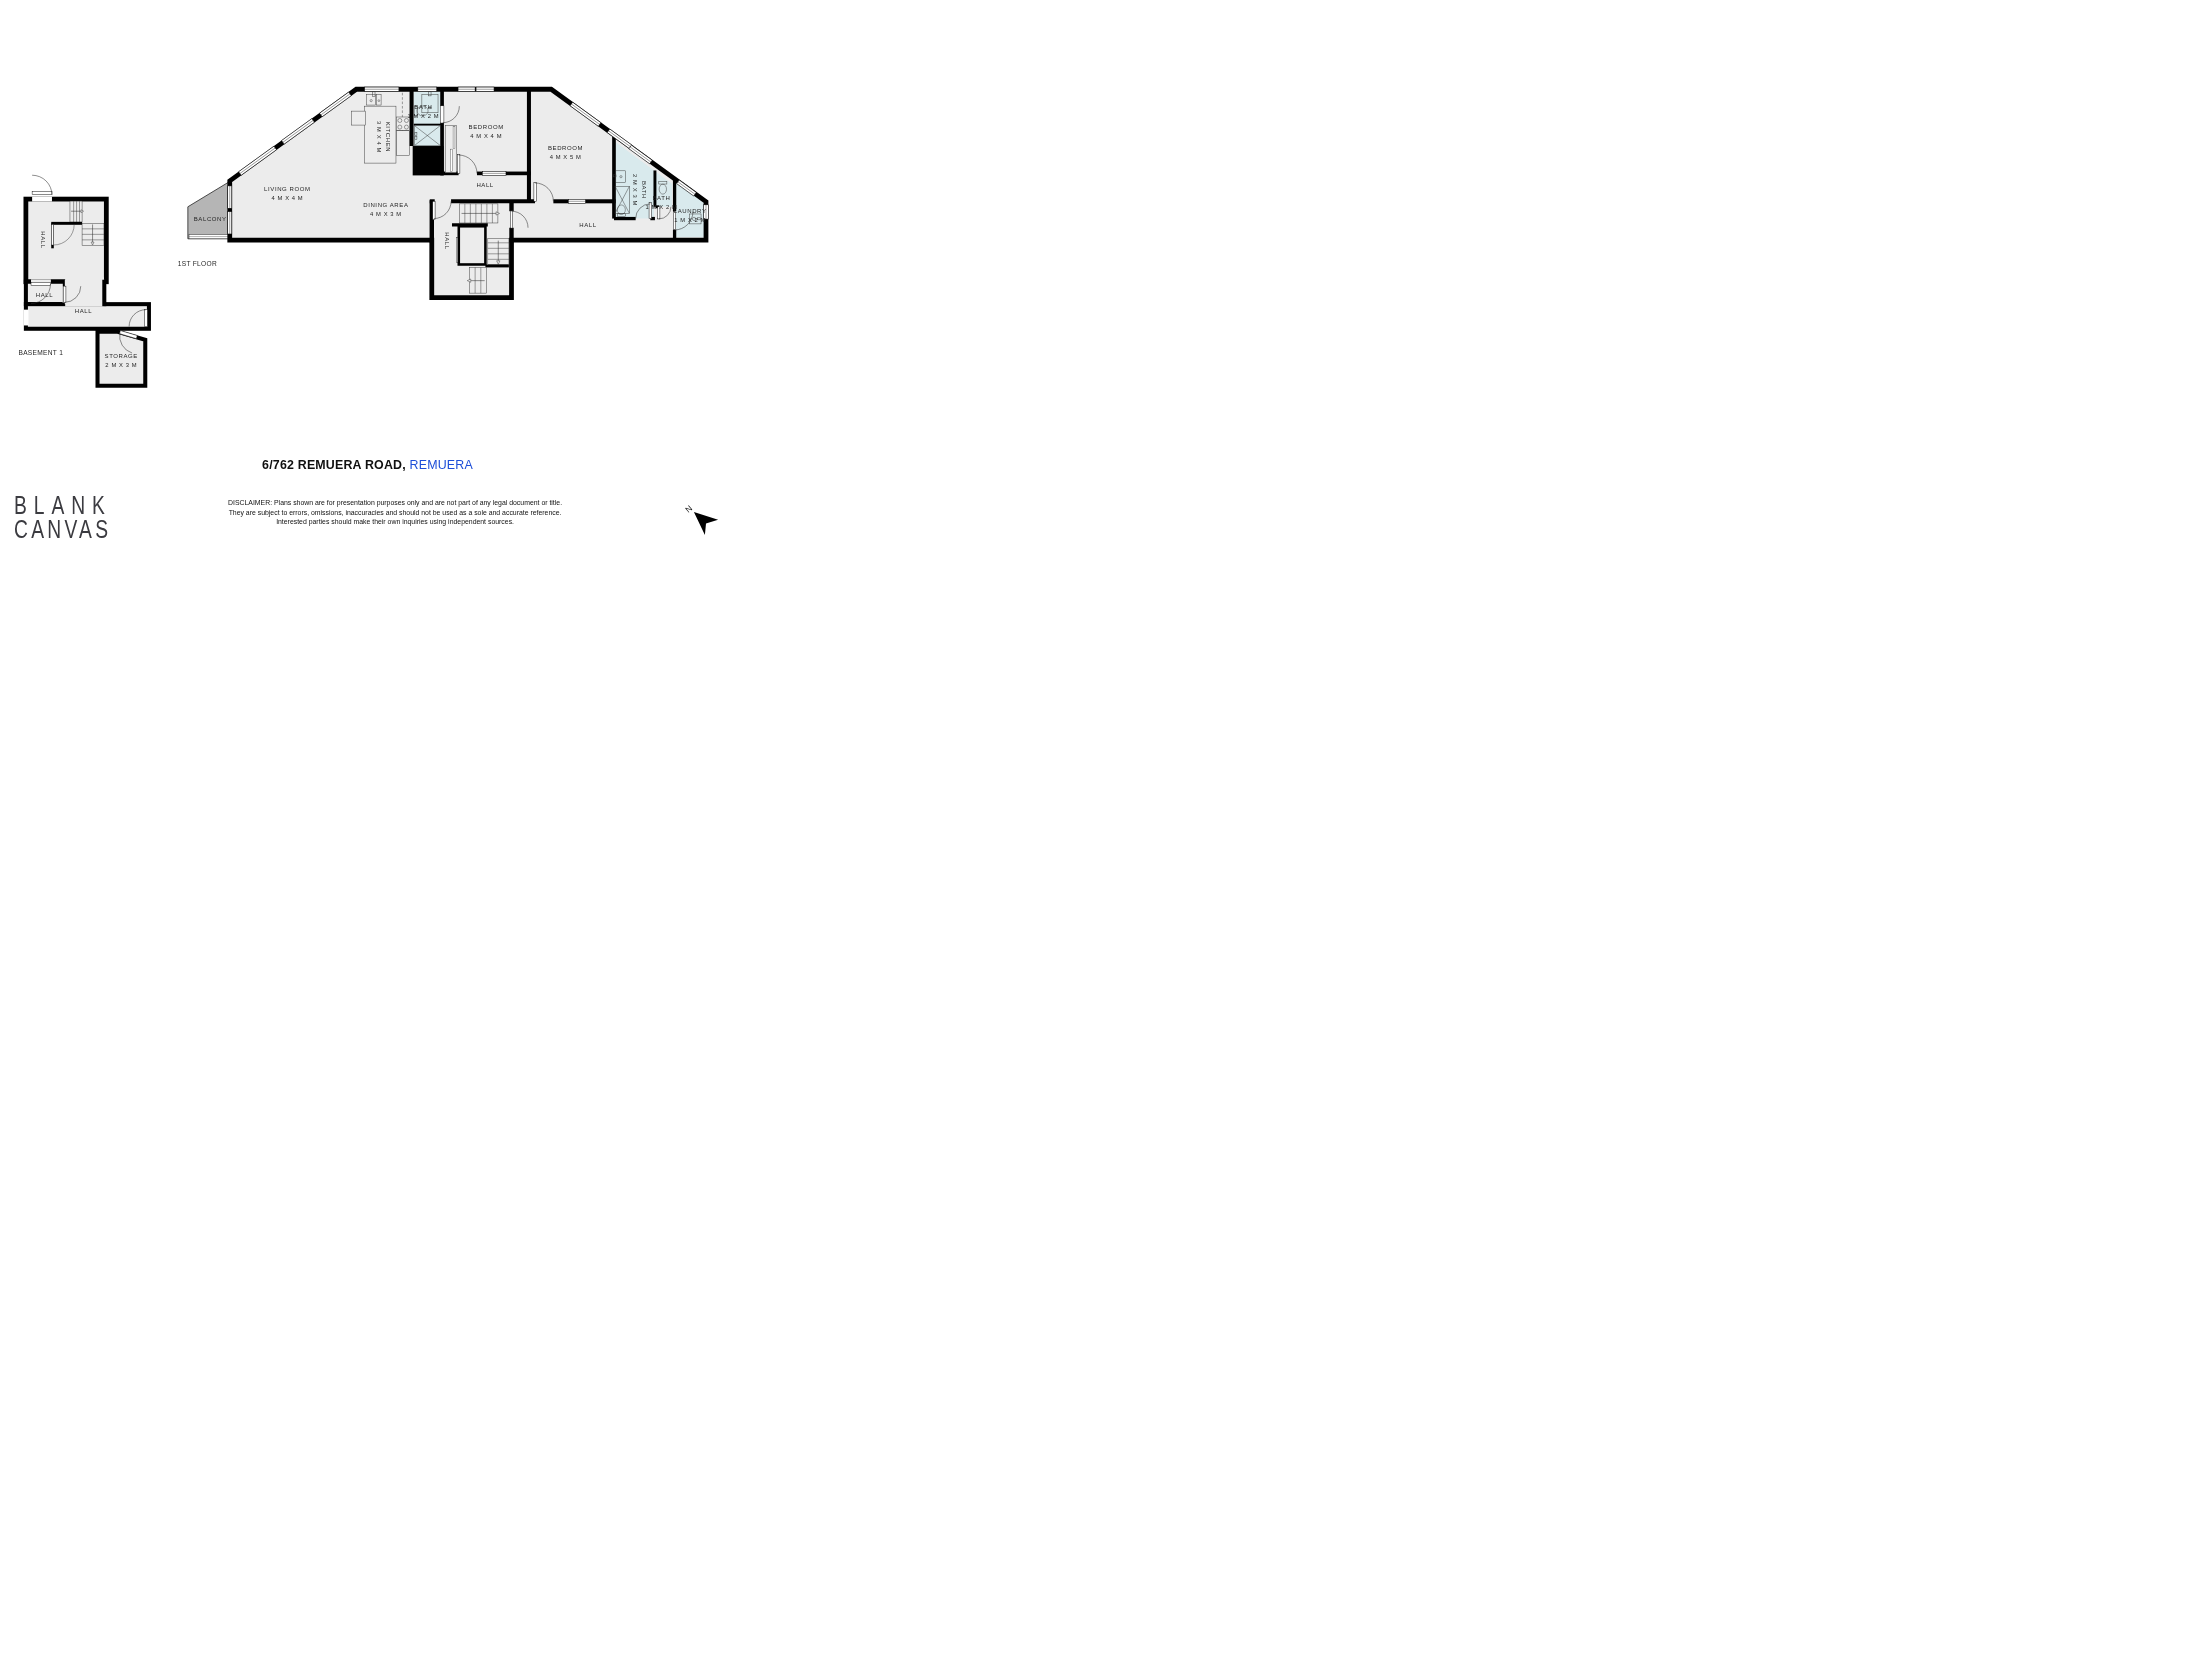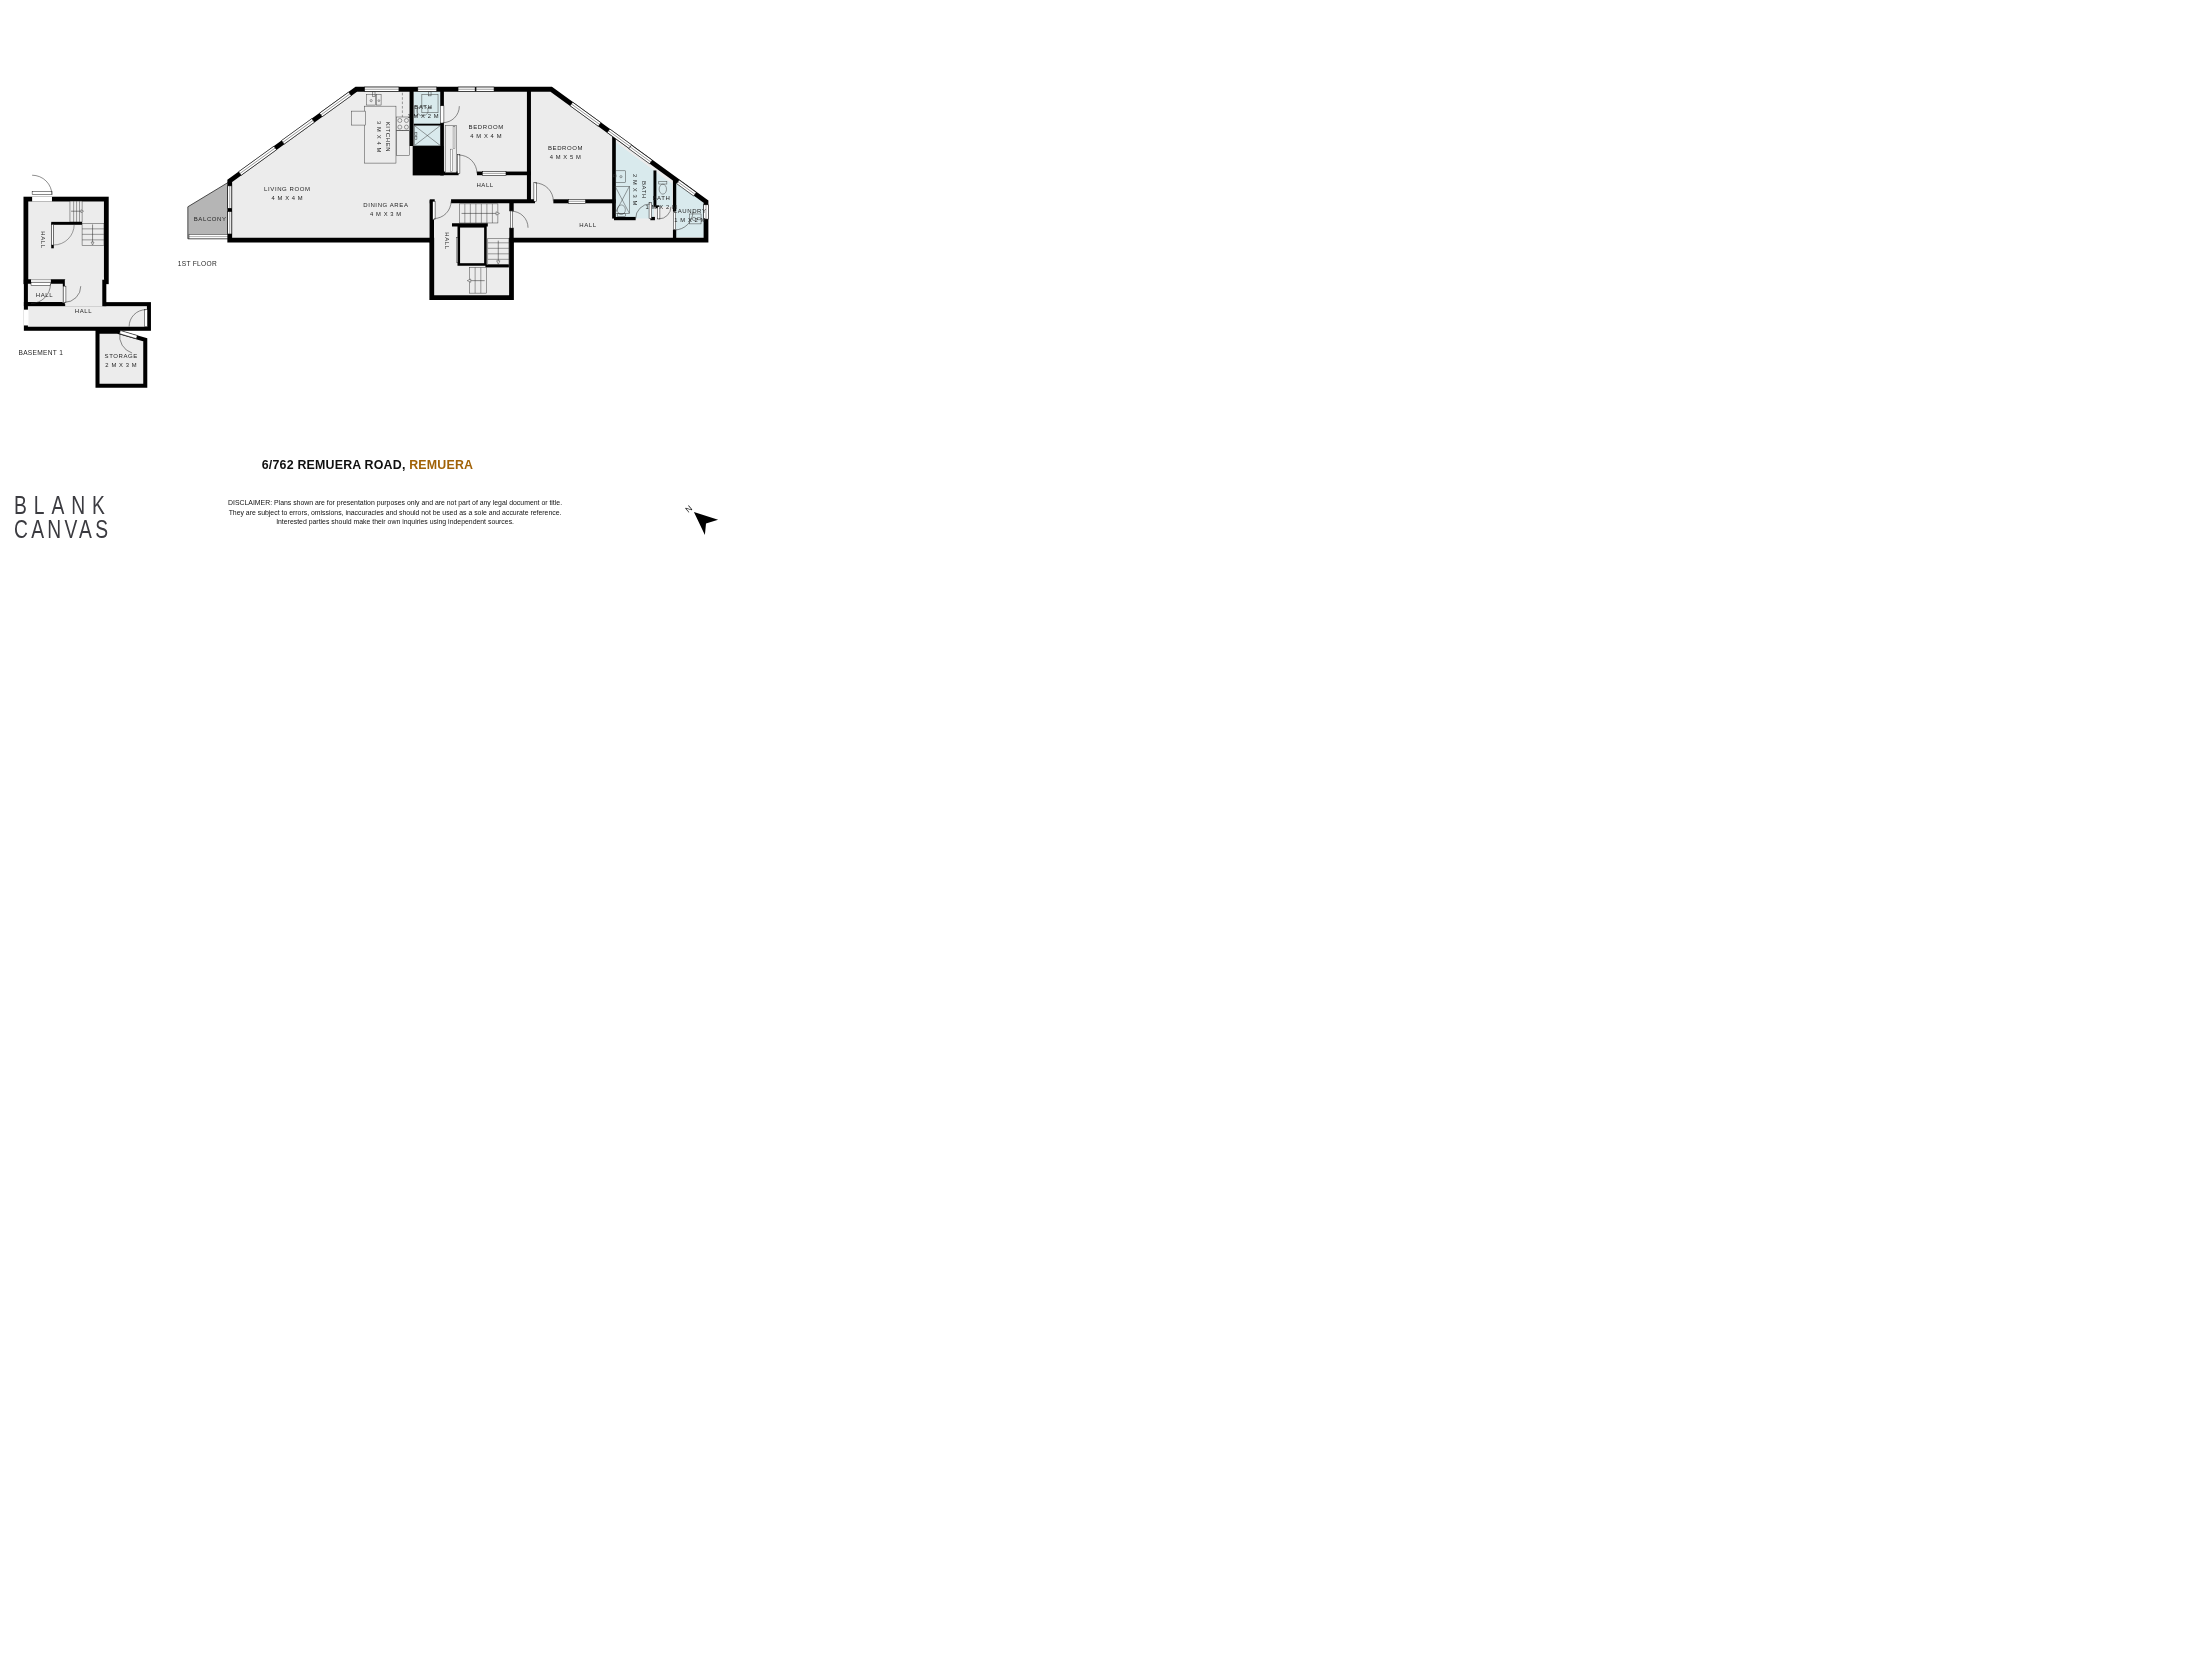--- a/index.html
+++ b/index.html
@@ -8,21 +8,21 @@
   #plan-svg{position:absolute;left:0;top:0;width:100%;height:100%;}
   .lbl{position:absolute;transform:translate(-50%,-50%);text-align:center;
        font:400 6px/1.5 "Liberation Sans",sans-serif;letter-spacing:0.6px;
        color:#1f1f1f;white-space:pre;z-index:5;}
   .lbl.rot{transform:translate(-50%,-50%) rotate(90deg);}
   .lbl .dims{font-size:5.8px;}
   .lbl.caption{font-size:6.6px;letter-spacing:0.3px;}
   #title{position:absolute;left:0;right:0;top:458px;text-align:center;z-index:5;
          font-size:12.4px;color:#101010;letter-spacing:0.2px;white-space:nowrap;}
   #title .bold{font-weight:700;}
-  #title .light{font-weight:700;color:#a16207;}
+  #title .light{font-weight:400;color:#1d4ed8;}
   #disclaimer{position:absolute;left:7.5%;right:0;top:498px;text-align:center;z-index:5;
               font-size:6.9px;line-height:9.6px;color:#111;}
   #logo{position:absolute;left:14.3px;top:493px;color:#3b3b40;z-index:5;
         transform:scaleX(0.74);transform-origin:left top;}
   #logo .l1{font-size:26px;line-height:24px;letter-spacing:9.4px;}
   #logo .l2{font-size:26px;line-height:25px;letter-spacing:4.4px;}
   #compass{position:absolute;left:684px;top:501px;width:44px;height:44px;z-index:5;}
 </style>
 </head>
 <body>

